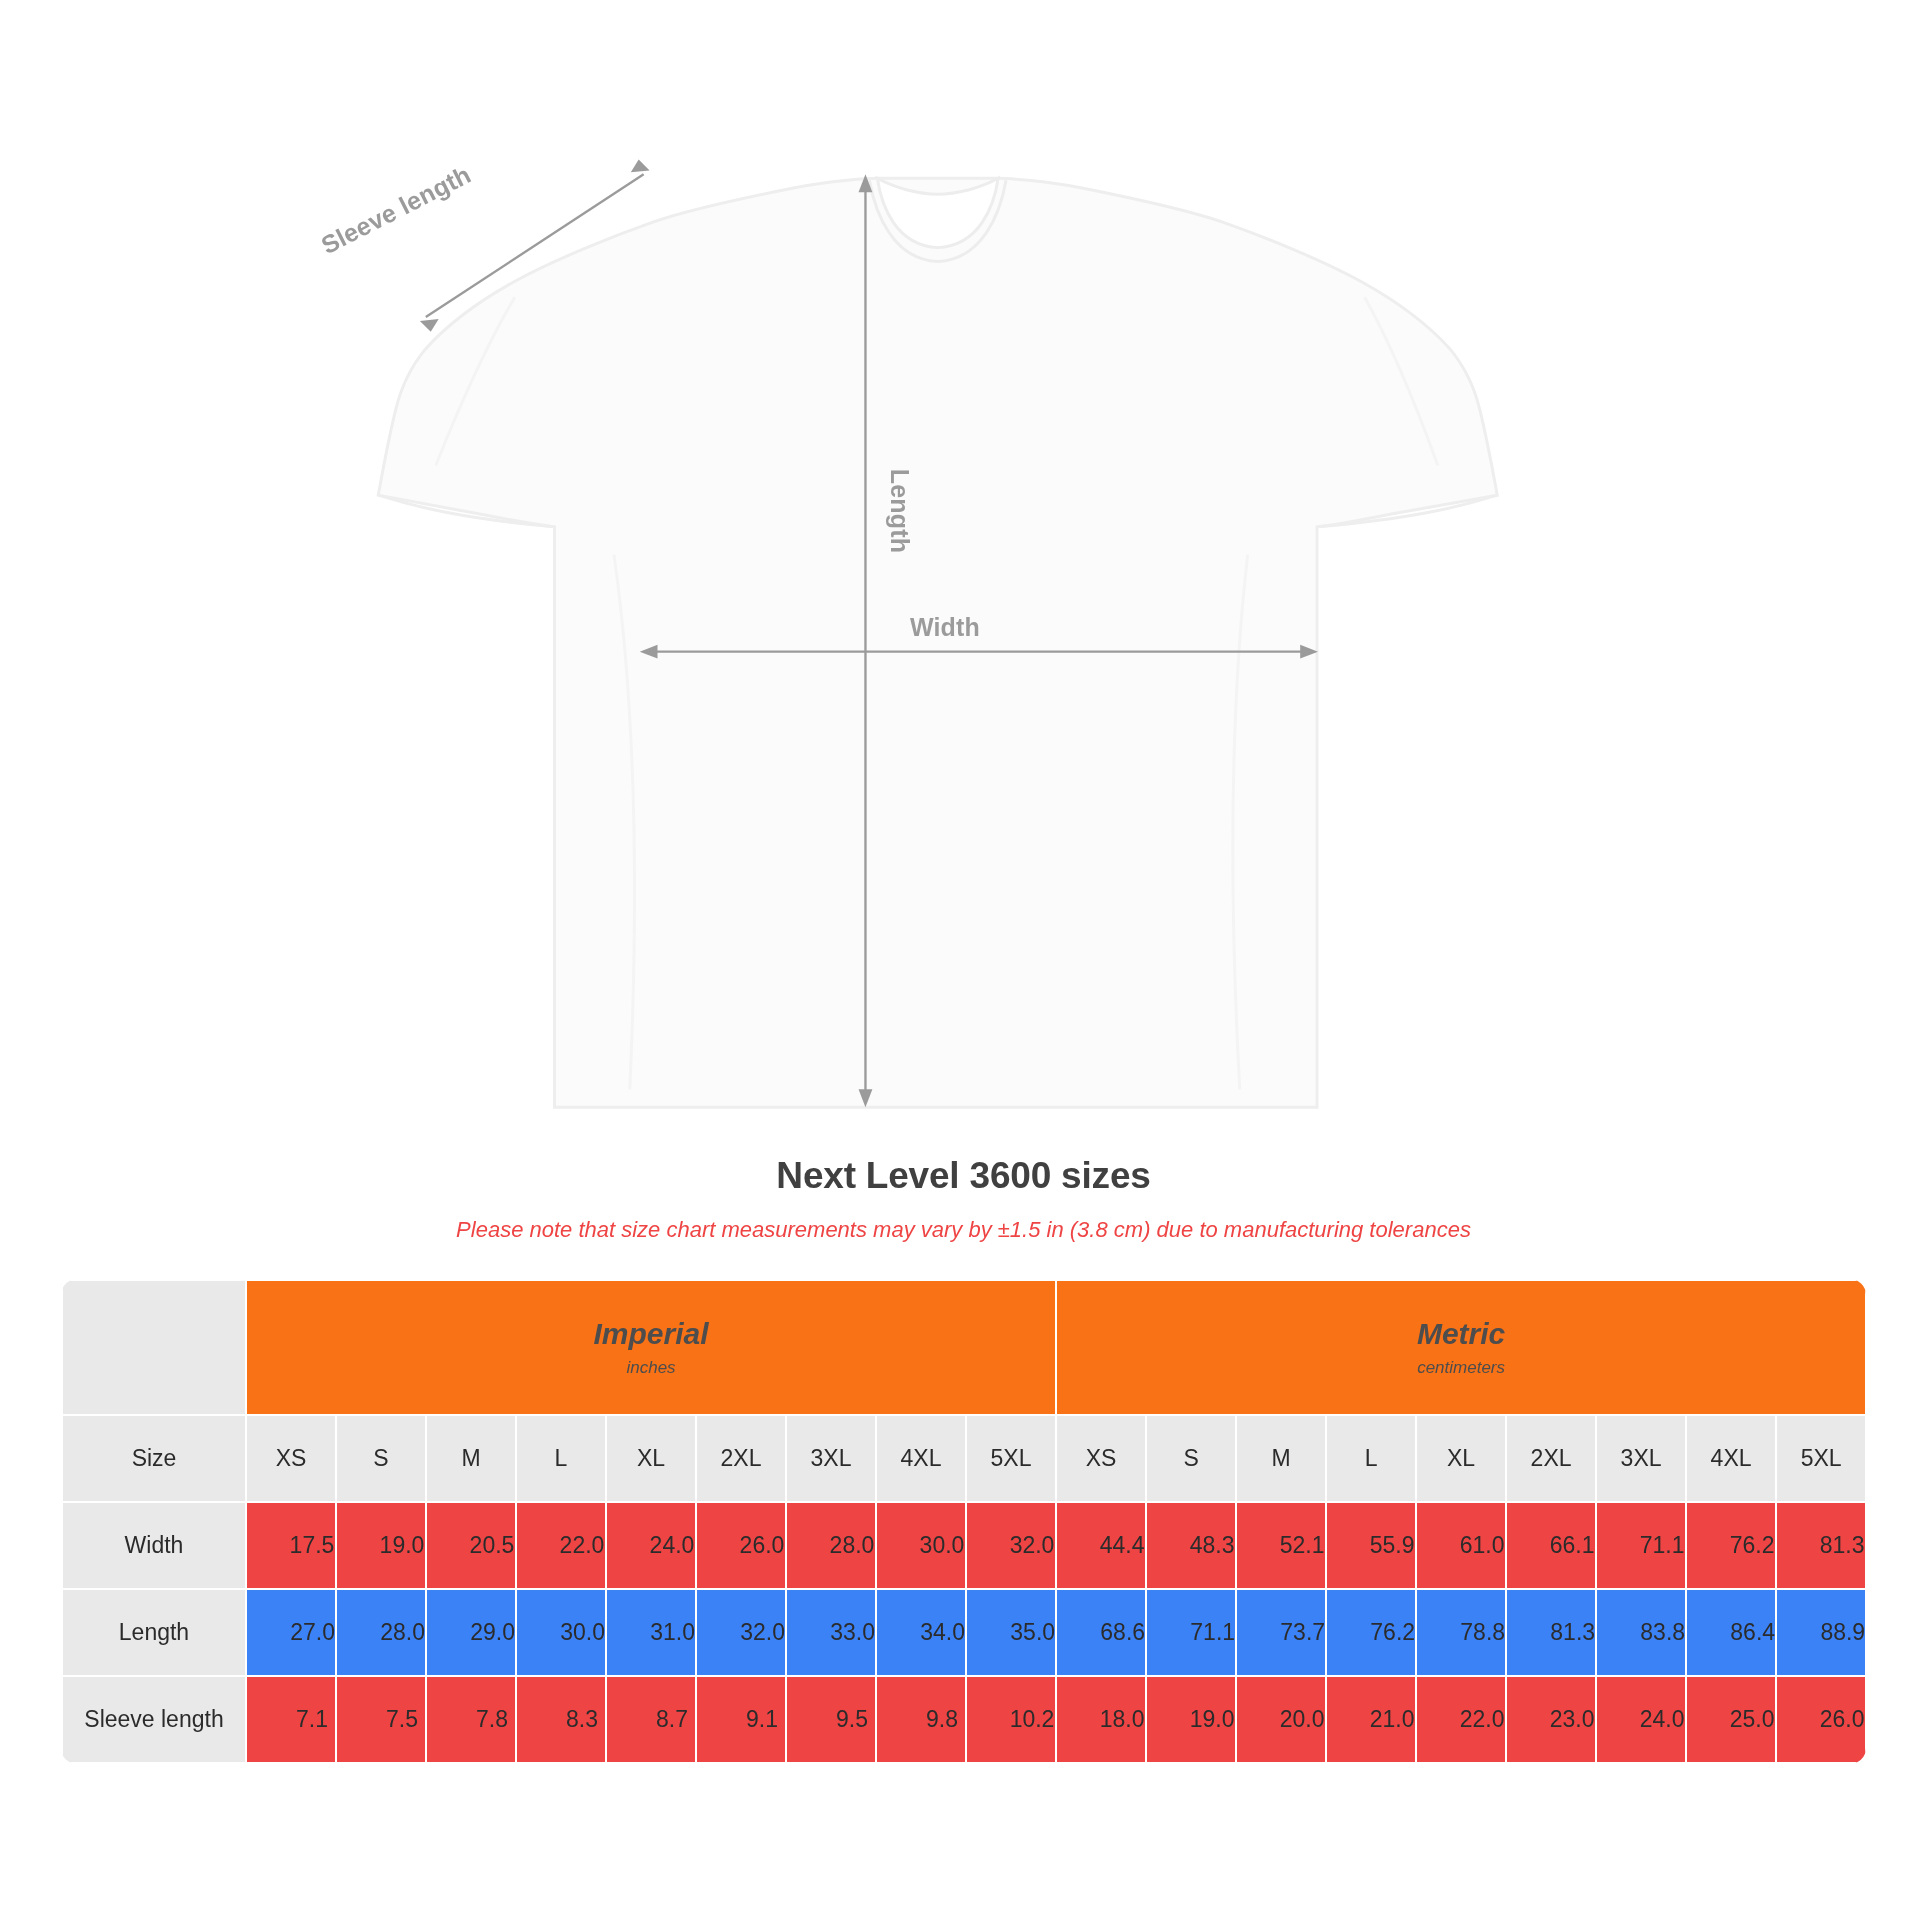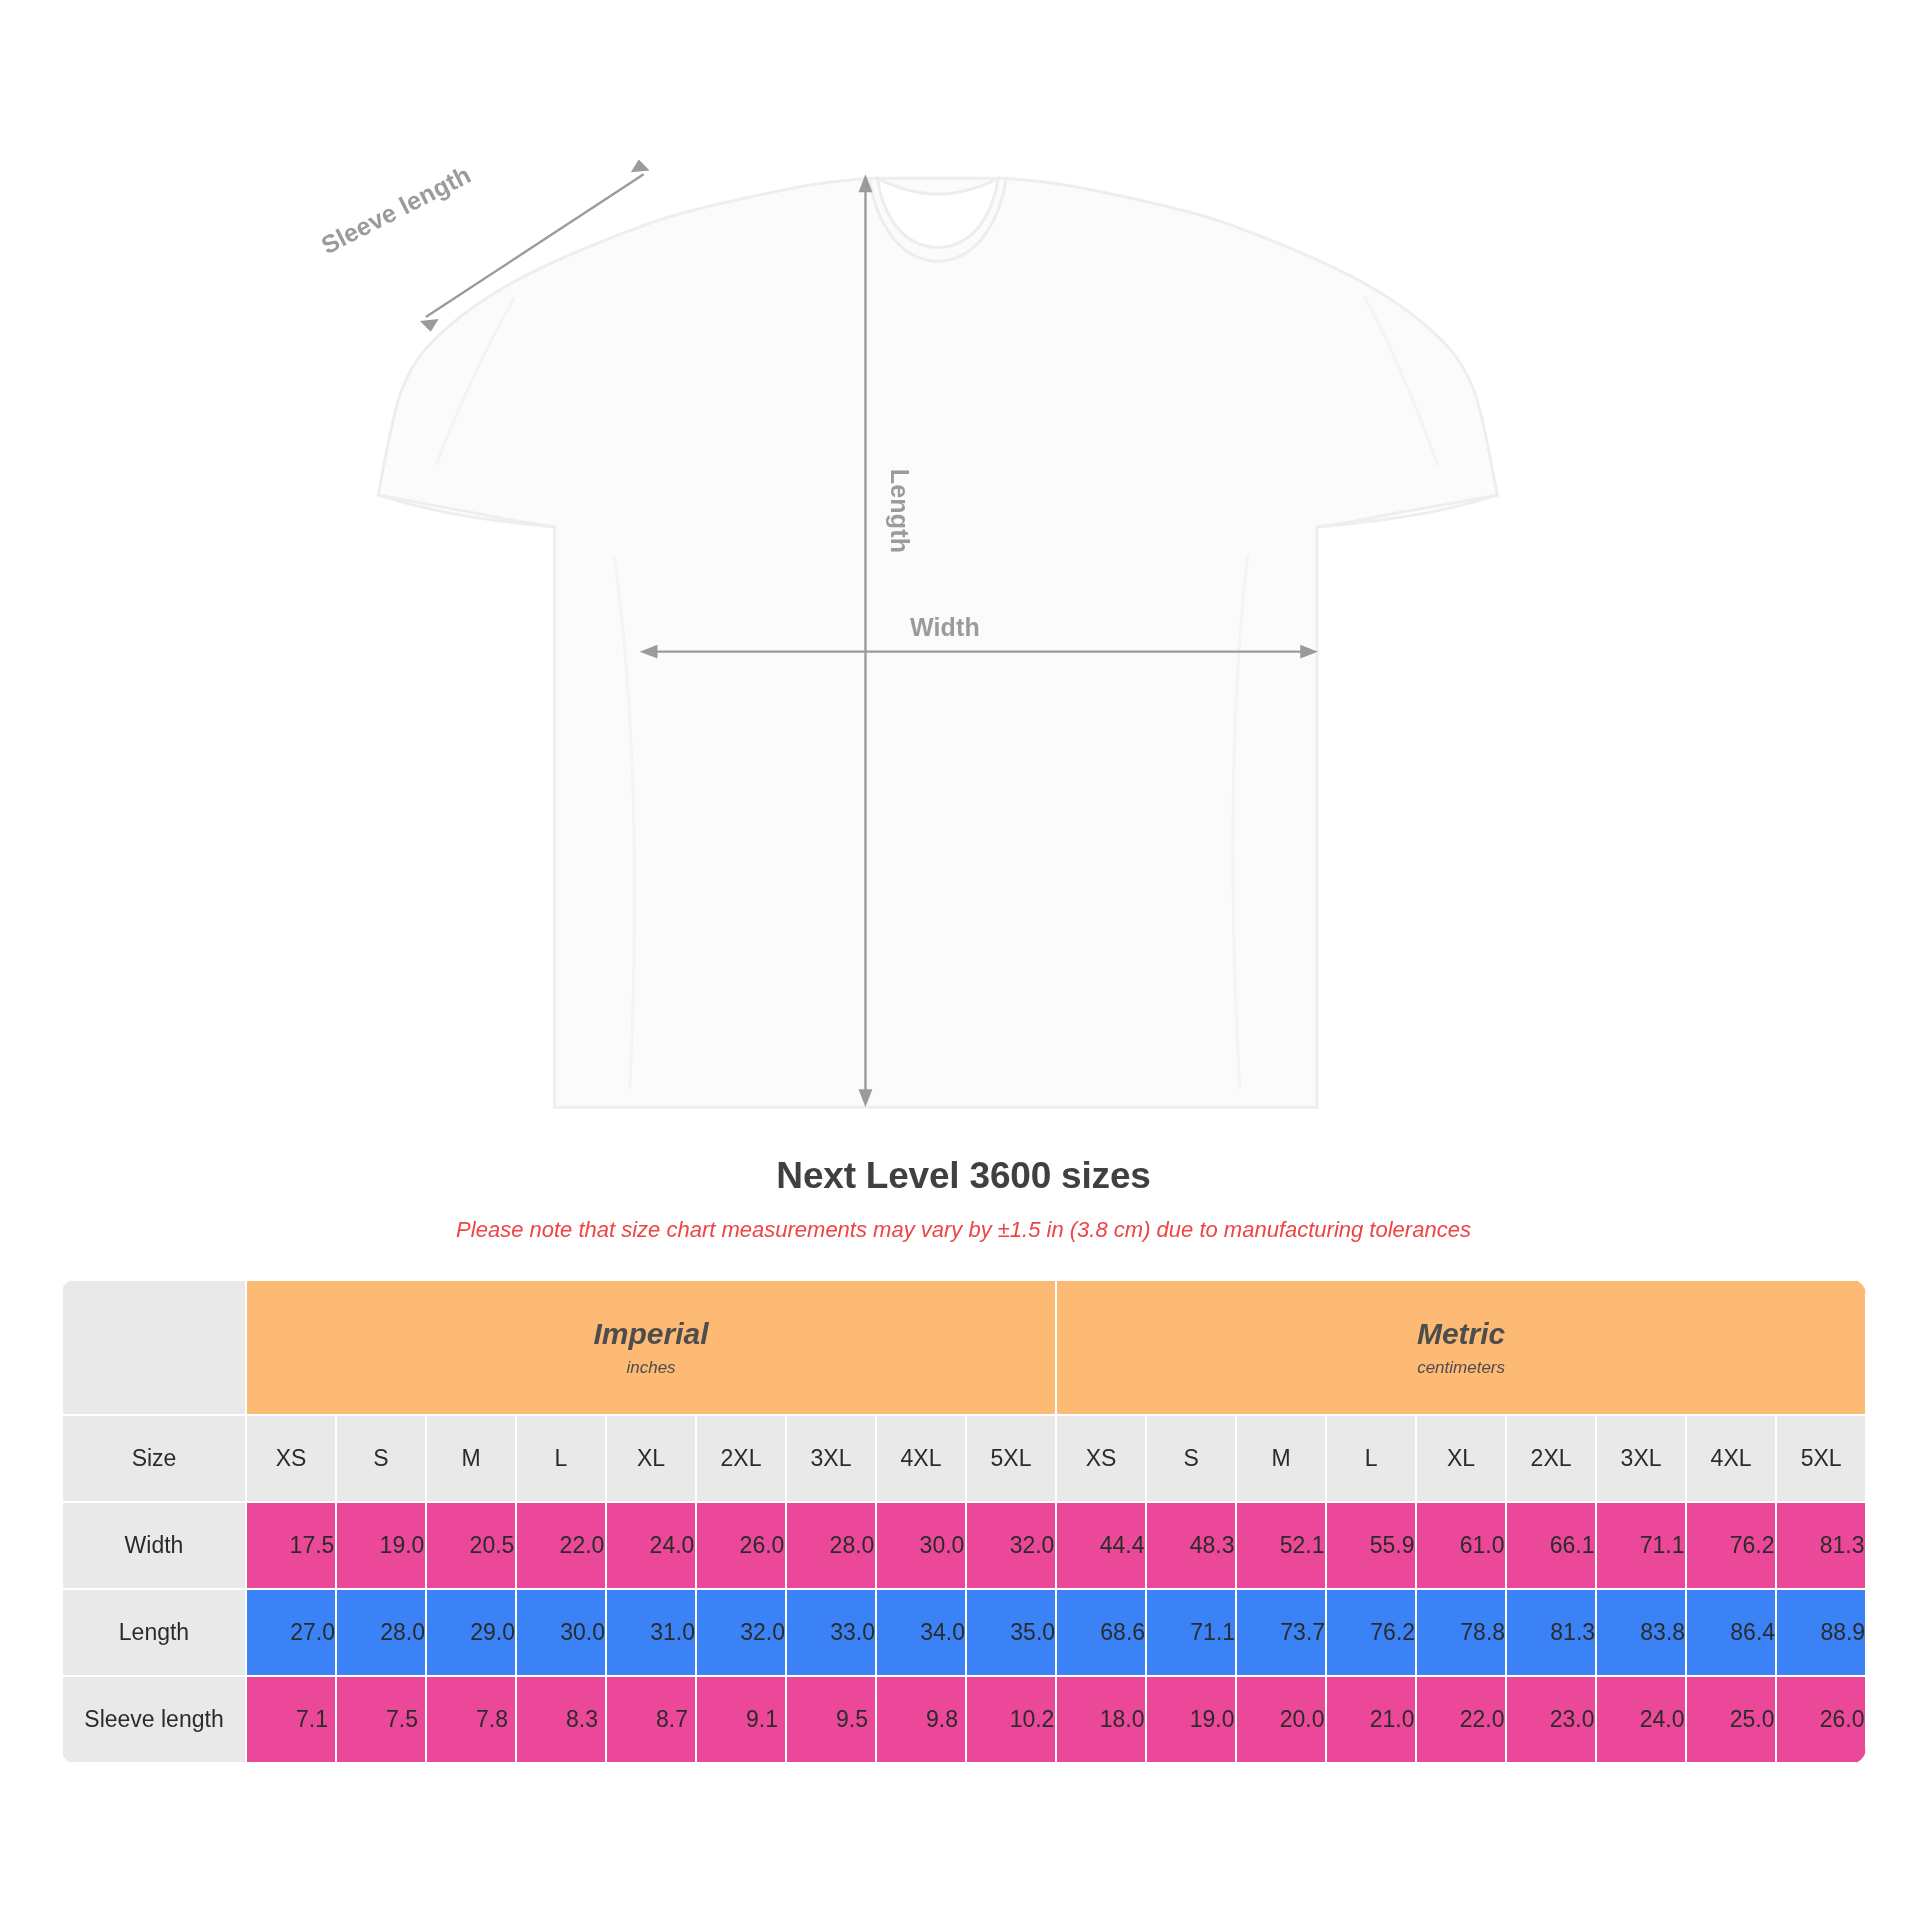--- a/index.html
+++ b/index.html
@@ -88,21 +88,21 @@
   table.size-table th {
     border: 2px solid #ffffff;
     text-align: center;
     font-size: 23px;
     color: #2b2b2b;
     height: 85px;
     padding: 0;
     font-weight: normal;
   }
   .unit-head {
-    background: #fdba74;
+    background: #f97316;
     height: 133px !important;
     vertical-align: middle;
   }
   .unit-head .unit-name {
     font-size: 30px;
     font-weight: bold;
     font-style: italic;
     color: #4d4d4d;
   }
   .unit-head .unit-sub {
@@ -119,21 +119,21 @@
     font-weight: bold;
     font-size: 25px;
     color: #2b2b2b;
   }
   .size-head {
     background: #e9e9e9;
     font-weight: bold;
     font-size: 25px;
     color: #2b2b2b;
   }
-  tr.band-a td.data { background: #ec4899; padding-left: 42px; }
+  tr.band-a td.data { background: #ef4444; padding-left: 42px; }
   tr.band-b td.data { background: #3b82f6; text-align: right; }
   tr.band-a td.row-head,
   tr.band-b td.row-head { background: #e9e9e9; }
   td.data { font-size: 24px; }
   .first-col { width: 184px; }
   .sz-col { width: 90px; }
 </style>
 </head>
 <body>
 

